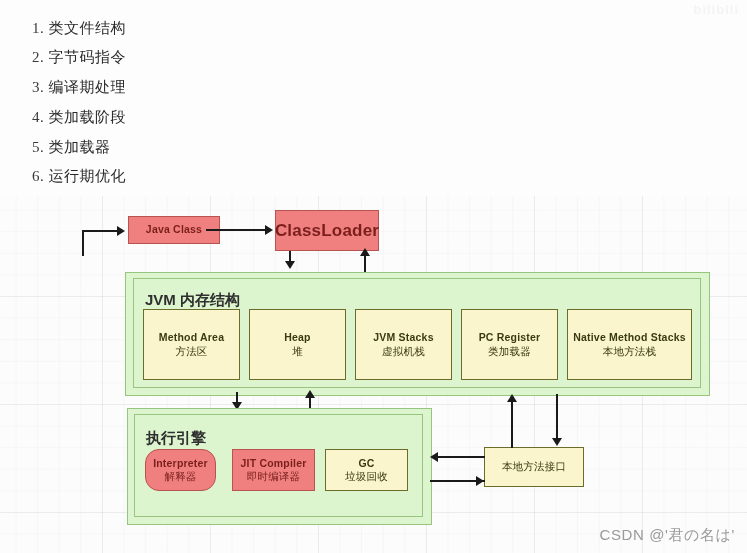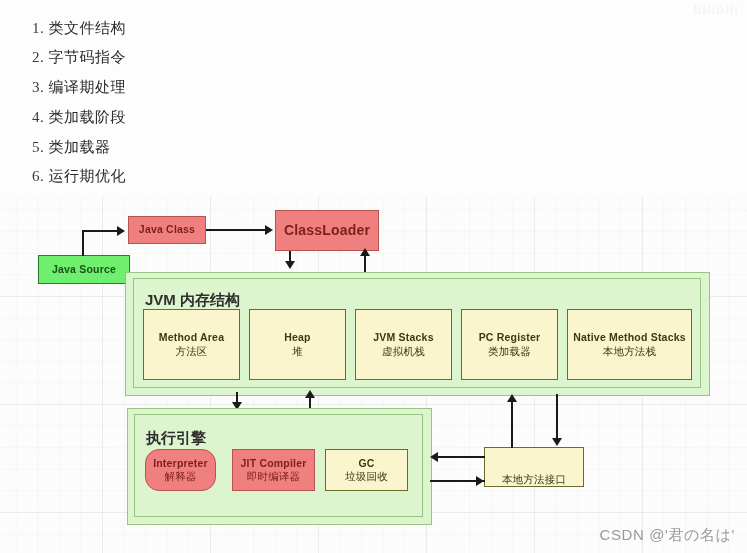--- a/index.html
+++ b/index.html
@@ -199,30 +199,27 @@
   <div class="note-item" style="top:167px">
     <span class="note-num">6.</span>
     <span class="note-text">运行期优化</span>
   </div>
 </div>
 
 <div id="wm-top">bilibili</div>
 
 <div id="diagram">
 
-  <div class="box node-green" style="left:38px; top:59px; width:92px; height:29px;">
-    <span class="en">Java Source</span>
-  </div>
-
-  <div class="box node-red" style="left:128px; top:20px; width:78px; height:28px;">
+
+  <div class="box node-red" style="left:128px; top:20px; width:92px; height:28px;">
     <span class="en">Java Class</span>
   </div>
 
   <div class="box node-red" style="left:275px; top:14px; width:104px; height:41px;">
-    <span class="en" style="font-size:14px;">ClassLoader</span>
+    <span class="en" style="font-size:17px;">ClassLoader</span>
   </div>
 
   <div class="ln ln-v" style="left:82px; top:36px; height:24px;"></div>
   <div class="ln ln-h" style="left:82px; top:34px; width:36px;"></div>
   <div class="head head-right" style="left:117px; top:30px;"></div>
 
   <div class="ln ln-h" style="left:206px; top:33px; width:60px;"></div>
   <div class="head head-right" style="left:265px; top:29px;"></div>
 
   <div class="ln ln-v" style="left:289px; top:55px; height:14px;"></div>
@@ -273,21 +270,21 @@
   </div>
   <div class="box node-red" style="left:232px; top:253px; width:83px; height:42px;">
     <span class="en">JIT Compiler</span>
     <span class="cn">即时编译器</span>
   </div>
   <div class="box node-yellow" style="left:325px; top:253px; width:83px; height:42px;">
     <span class="en">GC</span>
     <span class="cn">垃圾回收</span>
   </div>
 
-  <div class="box node-yellow" style="left:484px; top:251px; width:100px; height:40px;justify-content:flex-end;">
+  <div class="box node-yellow" style="left:484px; top:251px; width:100px; height:40px;">
     <span class="cn">本地方法接口</span>
   </div>
 
   <div class="ln ln-v" style="left:511px; top:204px; height:48px;"></div>
   <div class="head head-up" style="left:507px; top:198px;"></div>
 
   <div class="ln ln-v" style="left:556px; top:198px; height:46px;"></div>
   <div class="head head-down" style="left:552px; top:242px;"></div>
 
   <div class="ln ln-h" style="left:437px; top:260px; width:48px;"></div>

